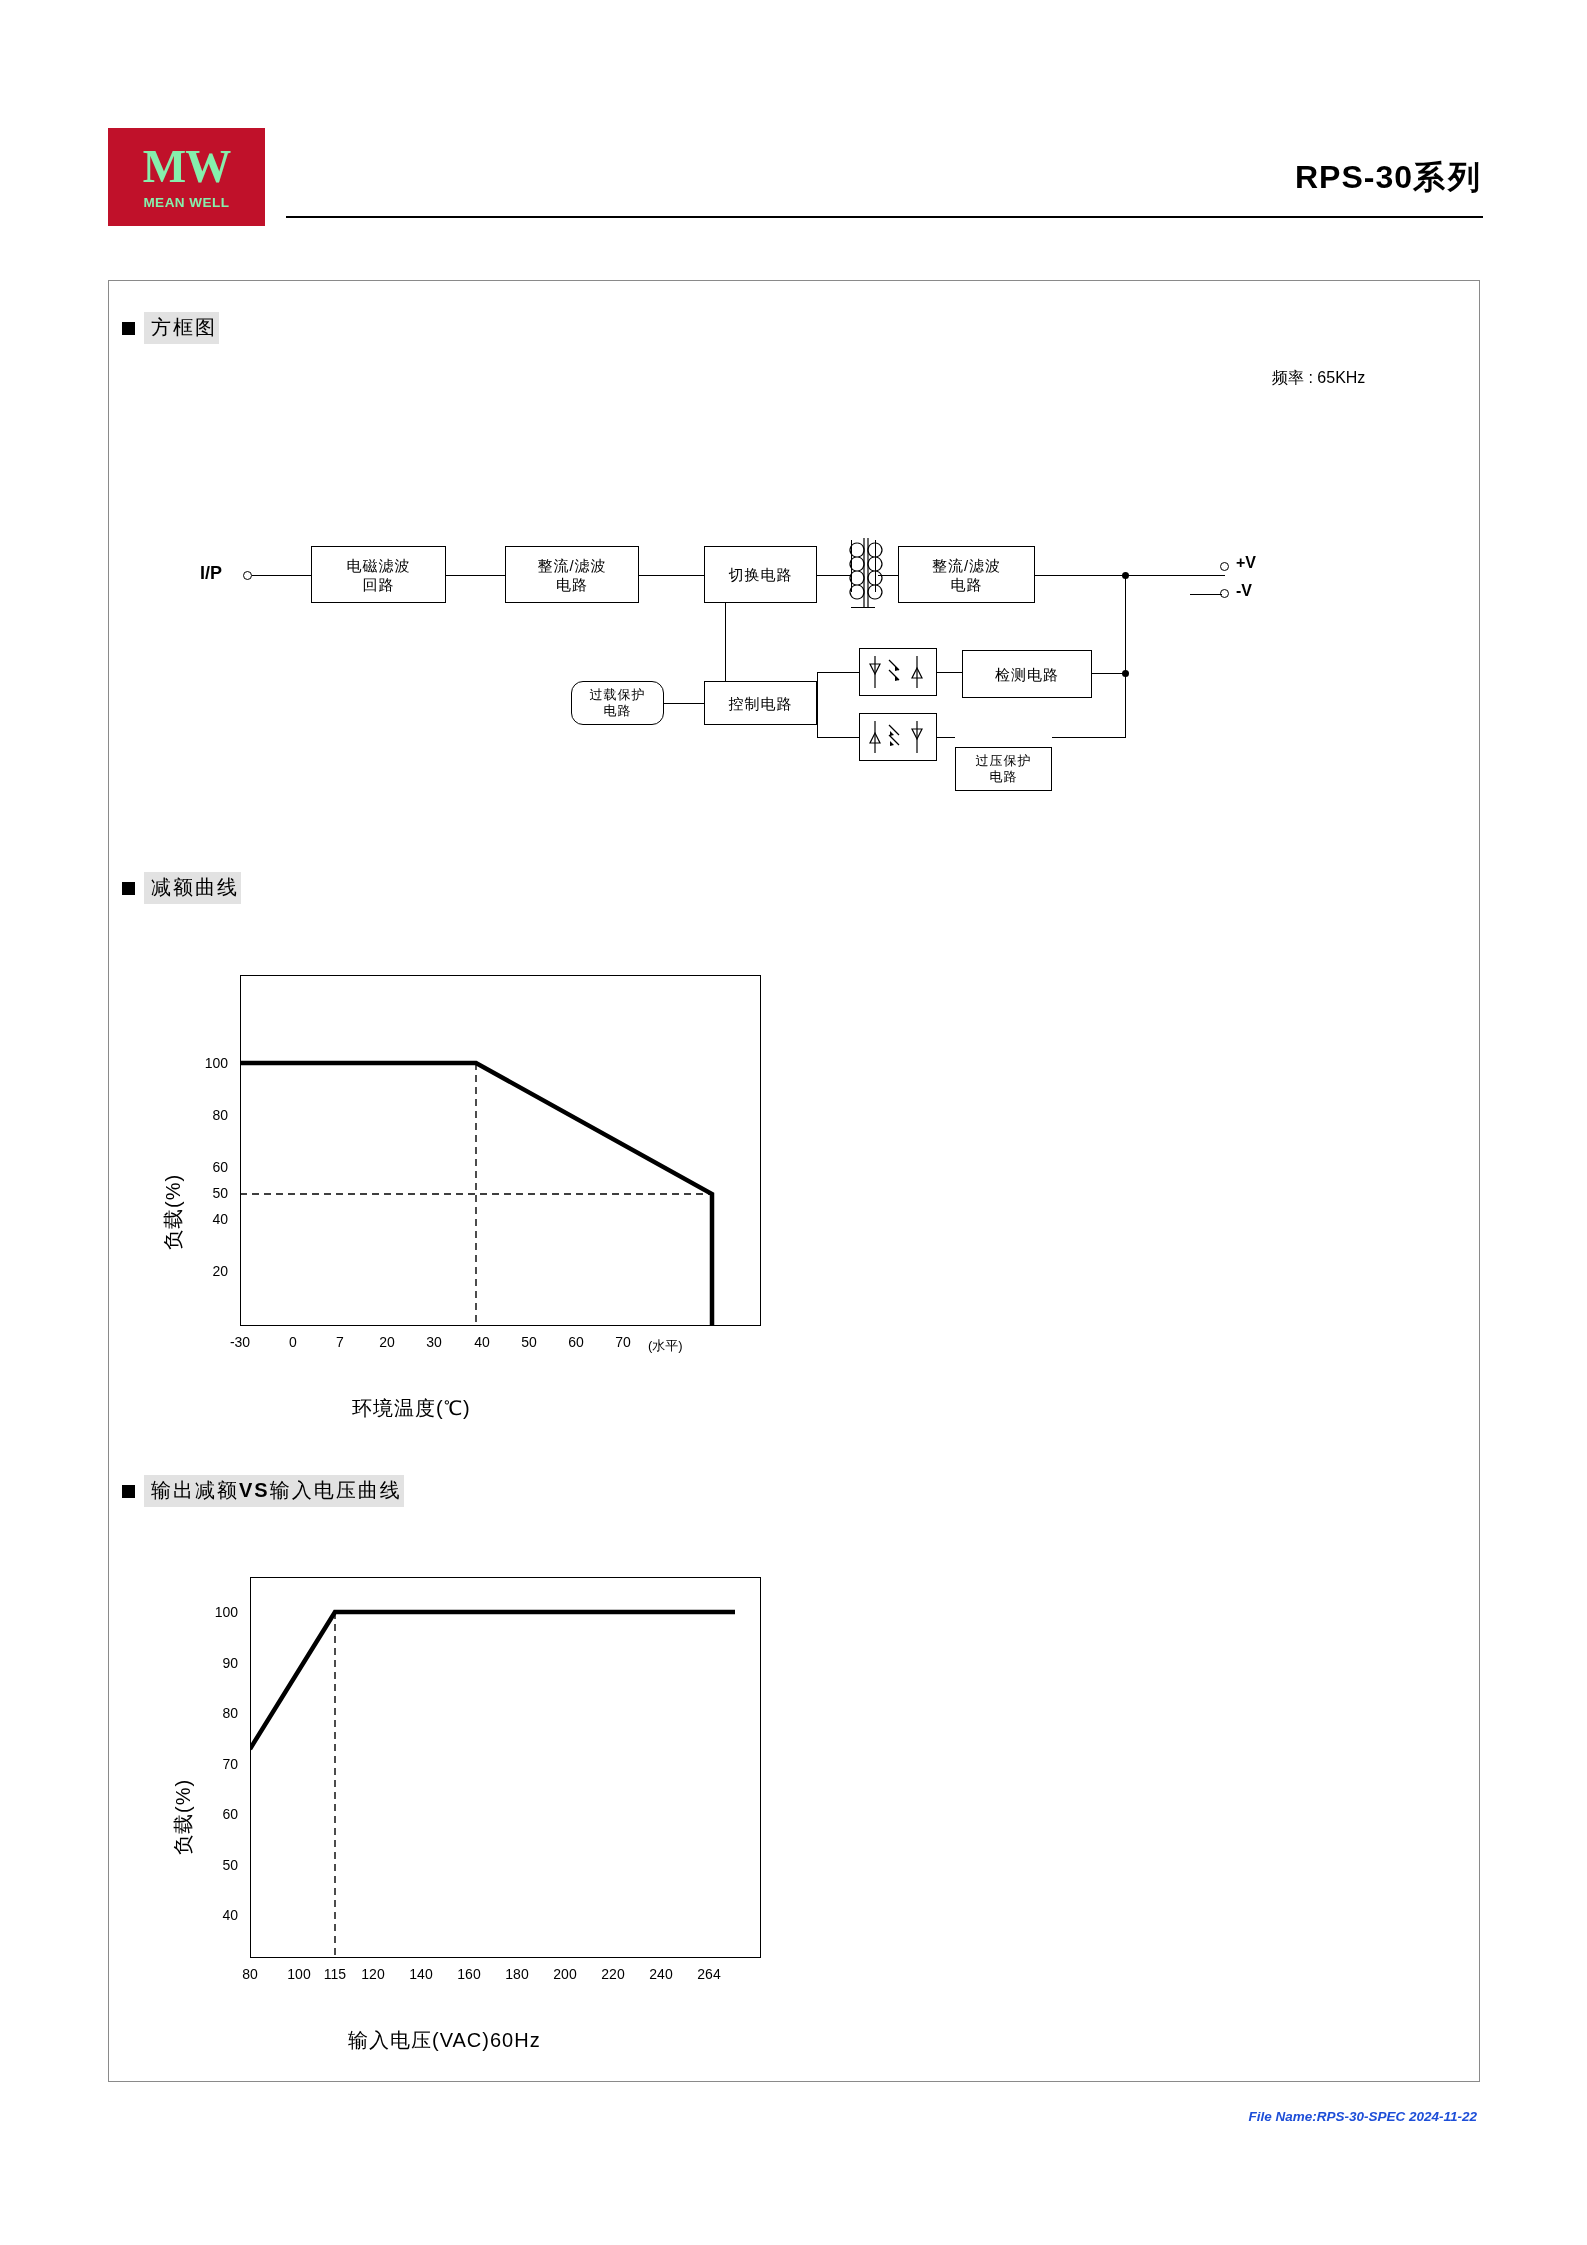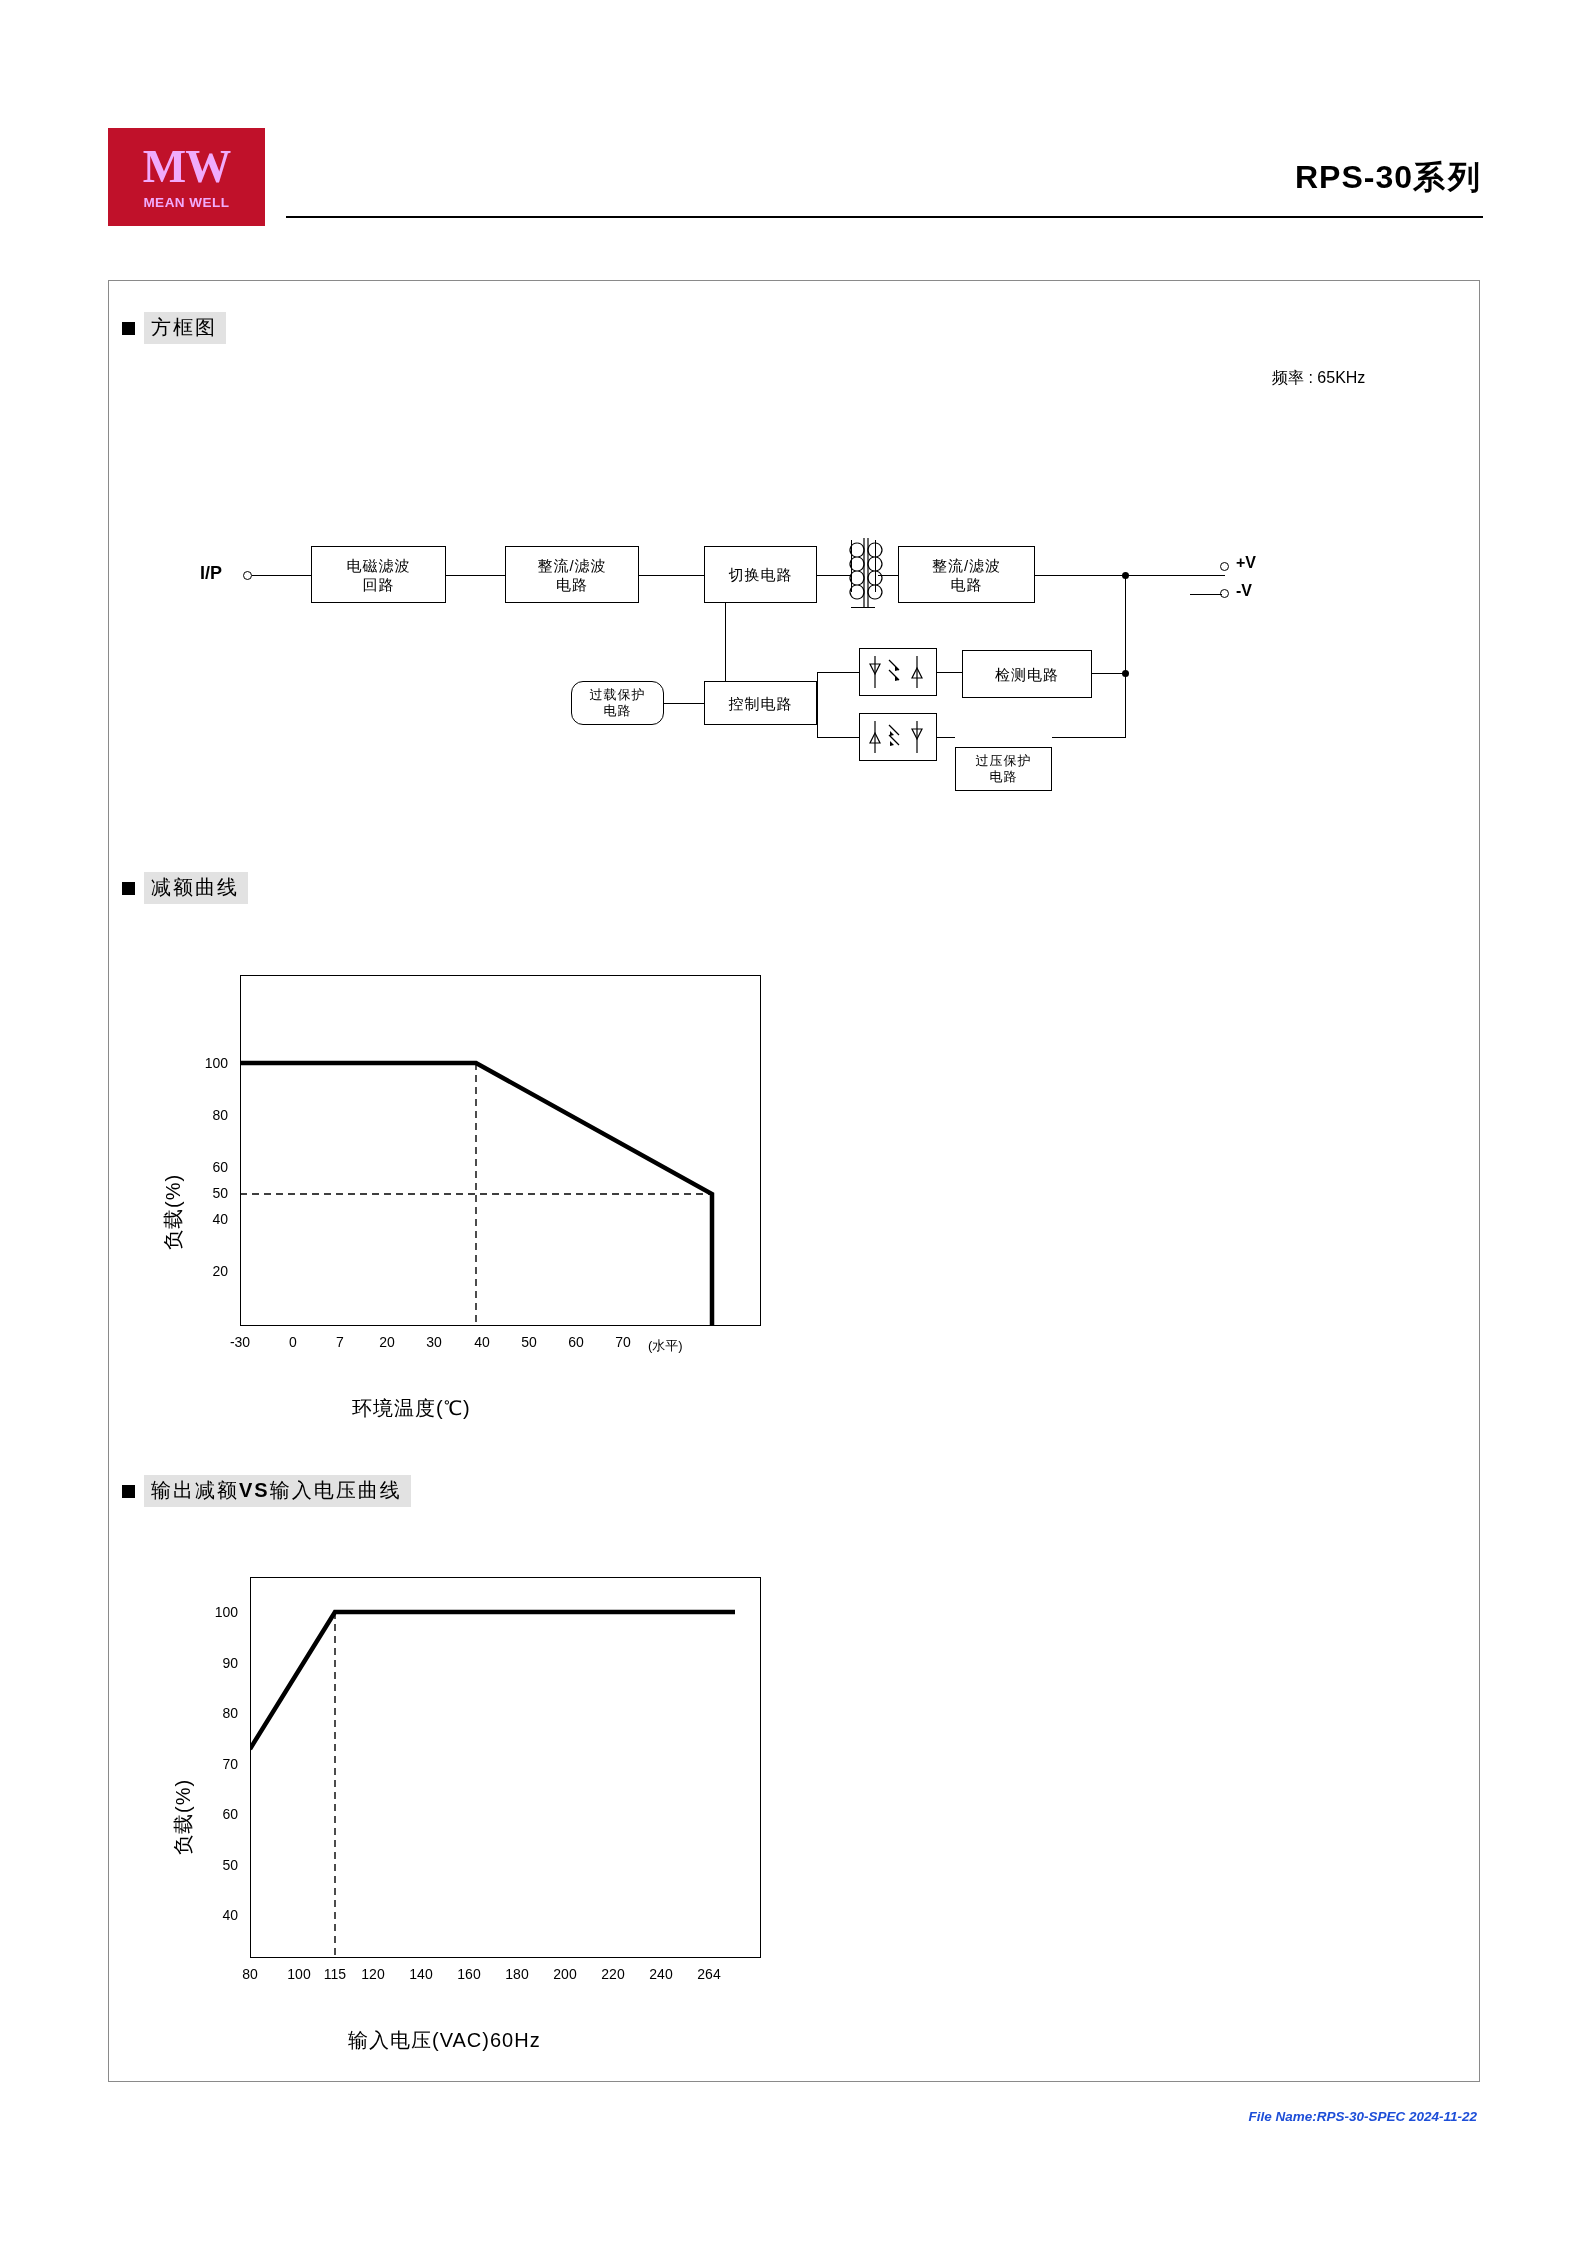--- a/index.html
+++ b/index.html
@@ -29,21 +29,21 @@
     top: 128px;
     width: 1375px;
     height: 98px;
   }
   .logo {
     position: absolute;
     left: 0; top: 0;
     width: 157px;
     height: 98px;
     background: #c0112a;
-    color: #f0abfc;
+    color: #86efac;
     display: flex;
     flex-direction: column;
     align-items: center;
     justify-content: center;
   }
   .logo .mw {
     font-family: "Liberation Serif", serif;
     font-weight: bold;
     font-size: 46px;
     line-height: 44px;
@@ -101,21 +101,21 @@
   }
   .sect .sq {
     width: 13px; height: 13px;
     background: #000;
     display: inline-block;
   }
   .sect .txt {
     background: #e2e2e2;
     font-size: 20px;
     letter-spacing: 2px;
-    padding: 2px 9px 3px 7px;
+    padding: 2px 2px 3px 7px;
     white-space: nowrap;
   }
   .sect .txt b { font-weight: bold; }
 
   #sect-block   { left: 122px; top: 312px; }
   #sect-derate  { left: 122px; top: 872px; }
   #sect-vin     { left: 122px; top: 1475px; }
 
   .freq-note {
     position: absolute;

